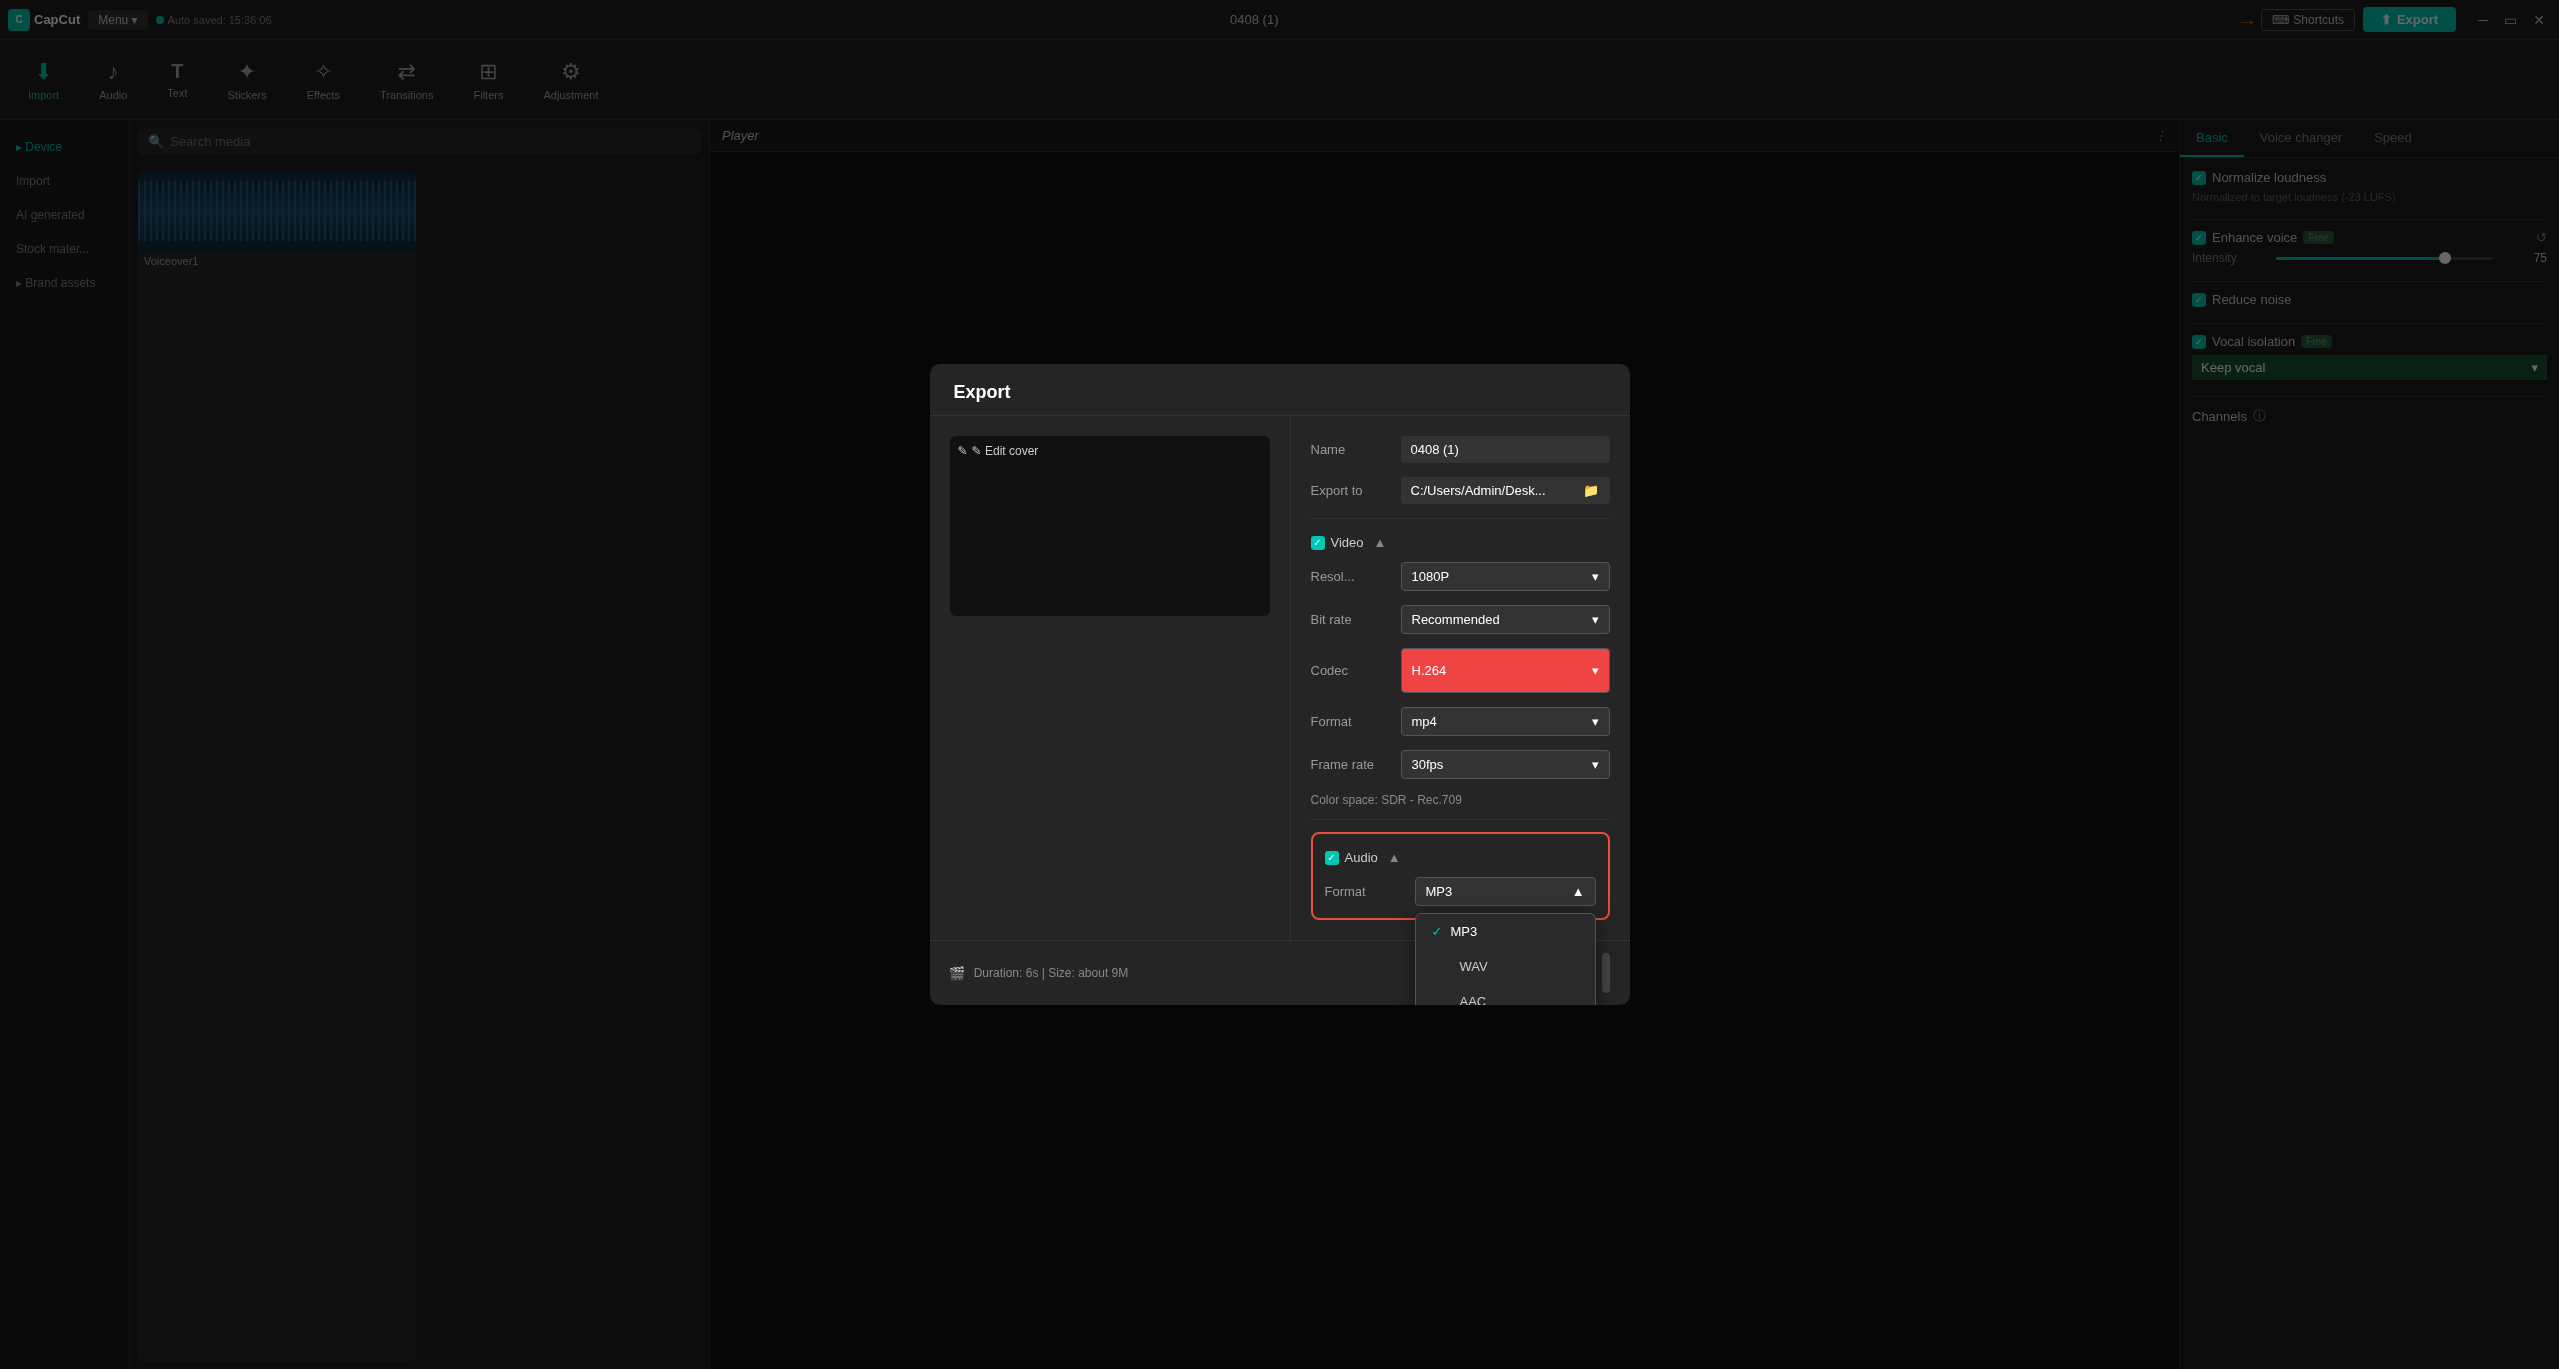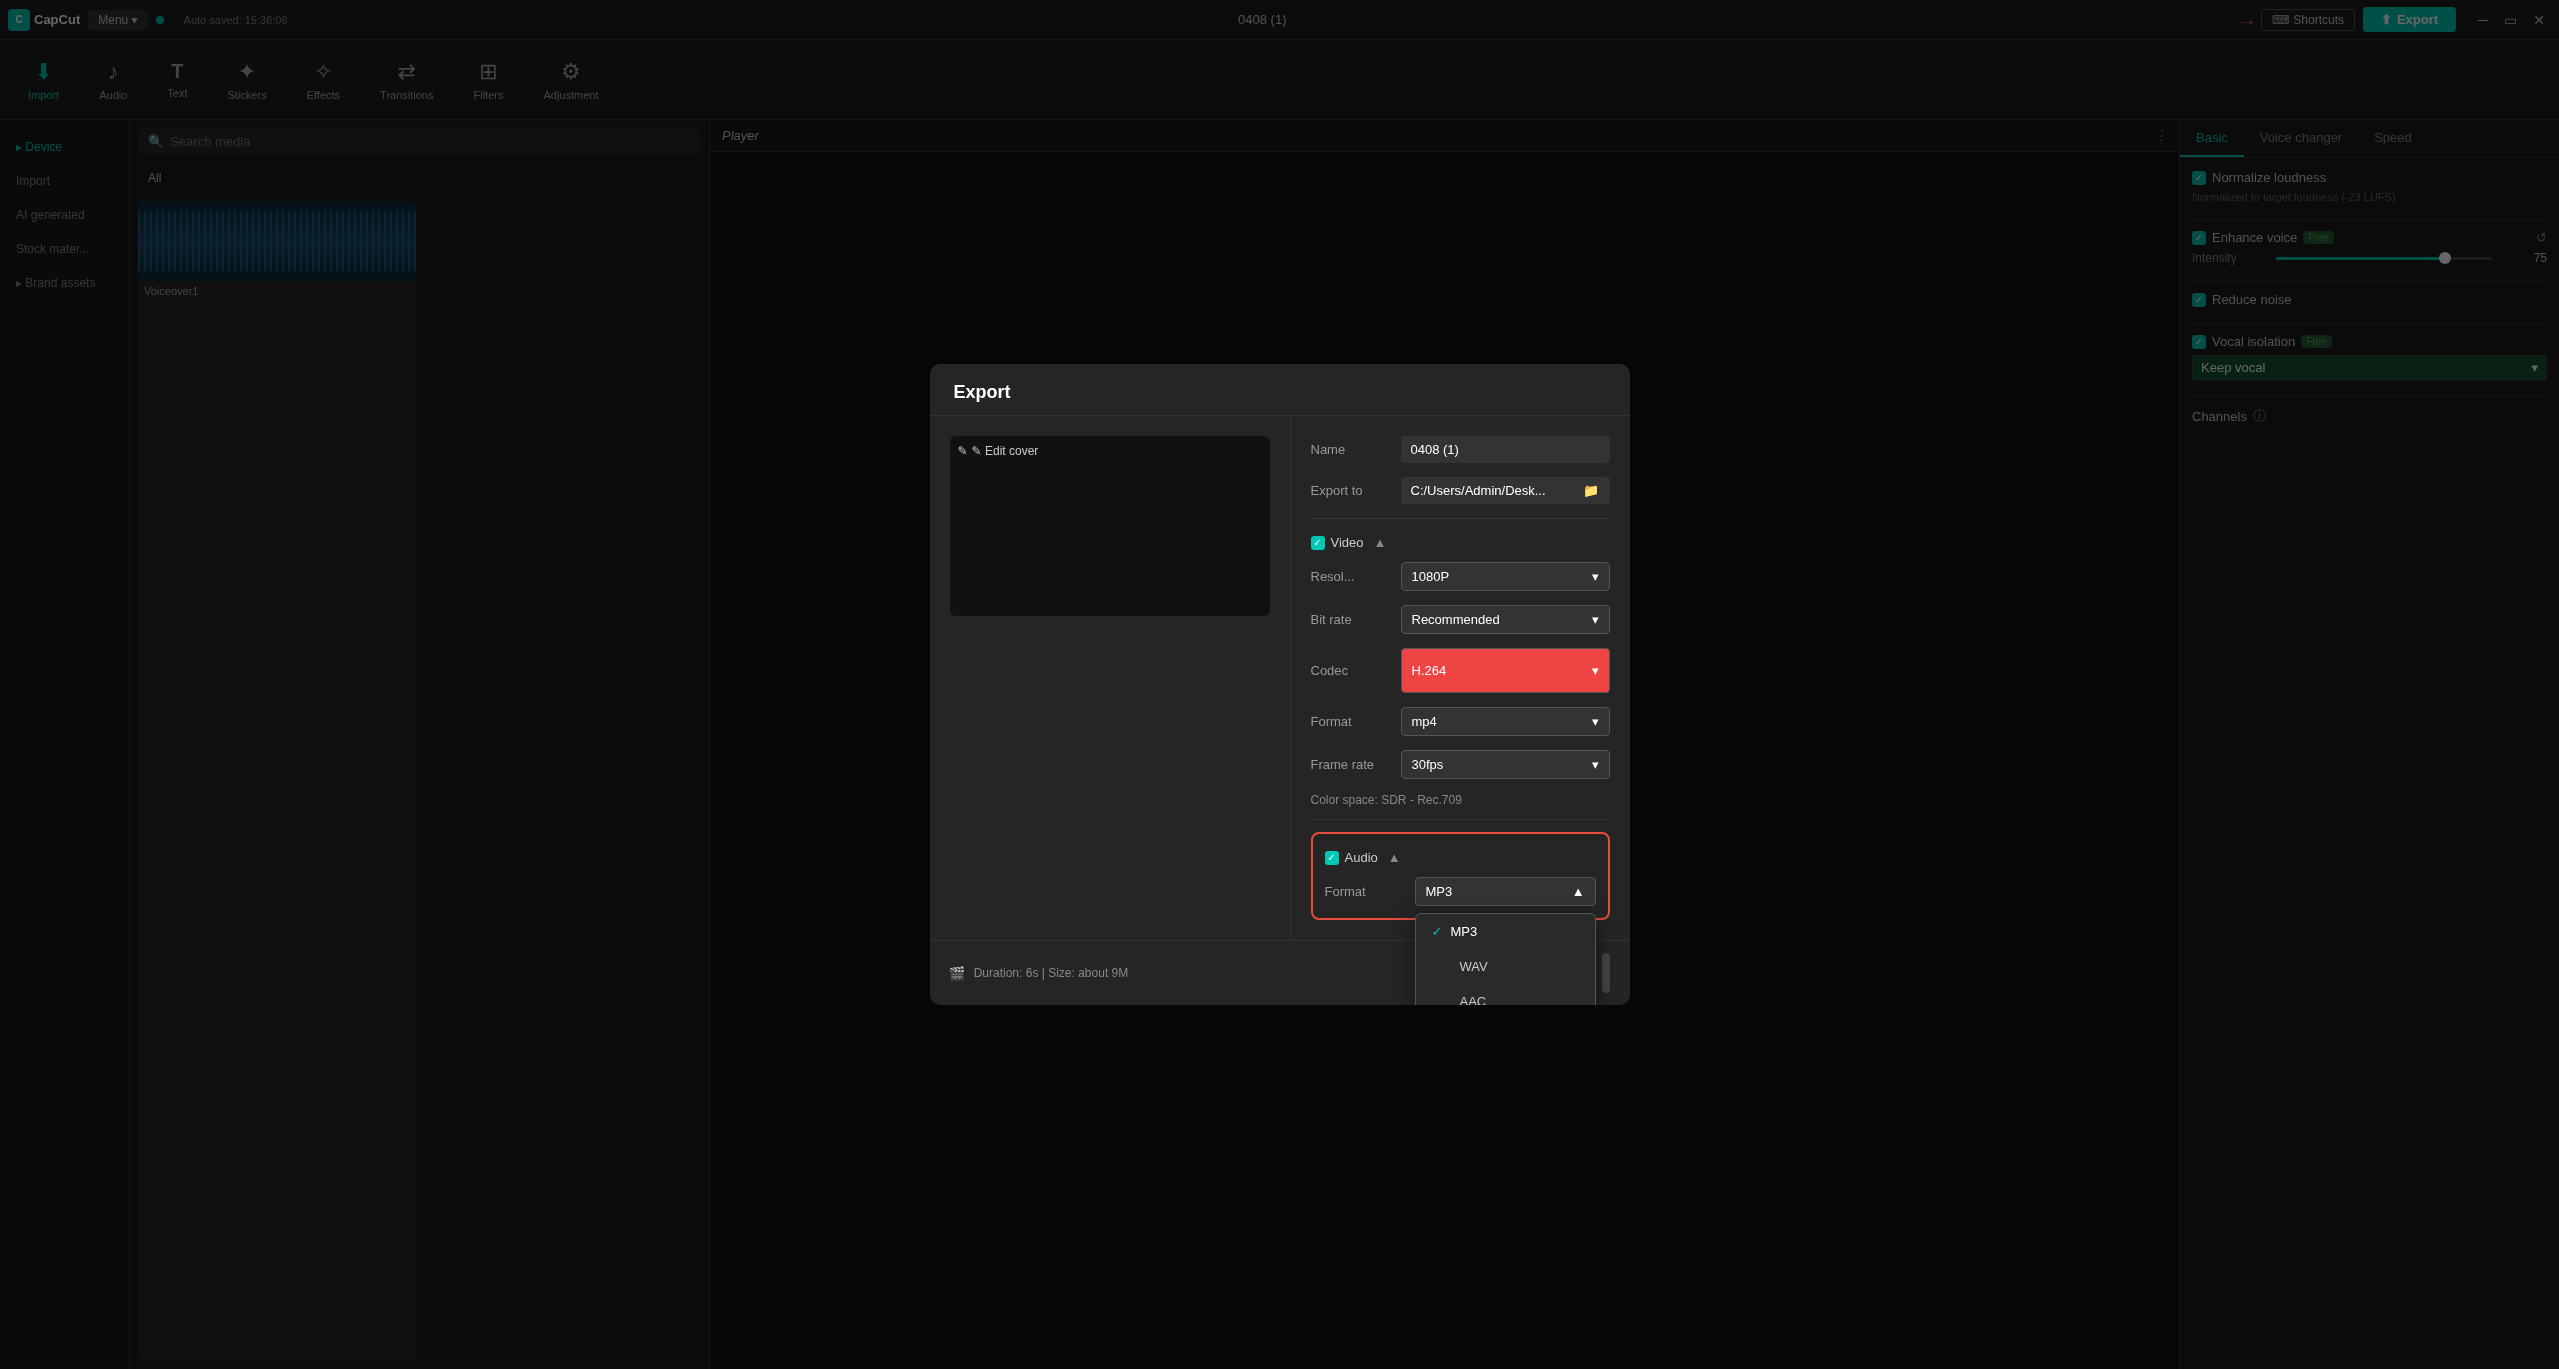--- a/index.html
+++ b/index.html
@@ -3,21 +3,21 @@
   <meta charset="utf-8">
   <style>
     * { box-sizing: border-box; margin: 0; padding: 0; }
     body { background: #1a1a1a; color: #ccc; font-family: 'Segoe UI', Arial, sans-serif; font-size: 13px; overflow: hidden; width: 2559px; height: 1369px; }
 
     
     .topbar { display: flex; align-items: center; background: #1e1e1e; border-bottom: 1px solid #333; height: 40px; padding: 0 8px; gap: 8px; }
     .capcut-logo { display: flex; align-items: center; gap: 4px; color: #fff; font-size: 13px; font-weight: 600; }
     .logo-icon { width: 22px; height: 22px; background: #00c8b4; border-radius: 4px; display: flex; align-items: center; justify-content: center; color: #fff; font-size: 10px; font-weight: bold; }
     .menu-btn { background: #333; border: none; color: #ccc; padding: 3px 10px; border-radius: 4px; cursor: pointer; font-size: 12px; }
-    .autosave { color: #888; font-size: 11px; display: flex; align-items: center; gap: 20px; }
+    .autosave { color: #888; font-size: 11px; display: flex; align-items: center; gap: 4px; }
     .autosave-dot { width: 8px; height: 8px; background: #00c8b4; border-radius: 50%; }
     .topbar-center { flex: 1; text-align: center; color: #ccc; font-size: 13px; }
     .topbar-right { display: flex; align-items: center; gap: 8px; margin-left: auto; }
     .shortcuts-btn { display: flex; align-items: center; gap: 4px; color: #ccc; font-size: 12px; background: none; border: 1px solid #555; padding: 3px 10px; border-radius: 4px; cursor: pointer; }
     .shortcuts-arrow { color: #e74c3c; font-size: 20px; margin-right: -4px; }
     .export-btn { background: #00c8b4; color: #fff; border: none; padding: 5px 18px; border-radius: 4px; font-size: 13px; font-weight: 600; cursor: pointer; display: flex; align-items: center; gap: 5px; }
     .win-btns { display: flex; gap: 4px; margin-left: 8px; }
     .win-btn { background: none; border: none; color: #ccc; font-size: 14px; cursor: pointer; padding: 2px 6px; }
 
     
@@ -187,23 +187,20 @@
     <div class="sidebar-item">▸ Brand assets</div>
   </div>
 
   <div class="media-panel">
     <div class="media-search">
       <div class="search-bar">
         <span>🔍</span>
         <input class="search-input" type="text" placeholder="Search media" style="">
       </div>
     </div>
-    <div class="media-tabs">
-      <div class="media-tab active">All</div>
-    </div>
     <div class="media-grid">
       <div class="media-item">
         <div class="media-thumb" style="height:80px; background:#111; padding:0; position:relative;">
           <div class="added-badge">Added</div>
           <div style="position:absolute;top:4px;right:6px;color:#888;font-size:10px;">00:06</div>
           <div class="audio-wave" style="width:100%;height:100%;"></div>
         </div>
         <div class="media-label">Voiceover1</div>
       </div>
     </div>

